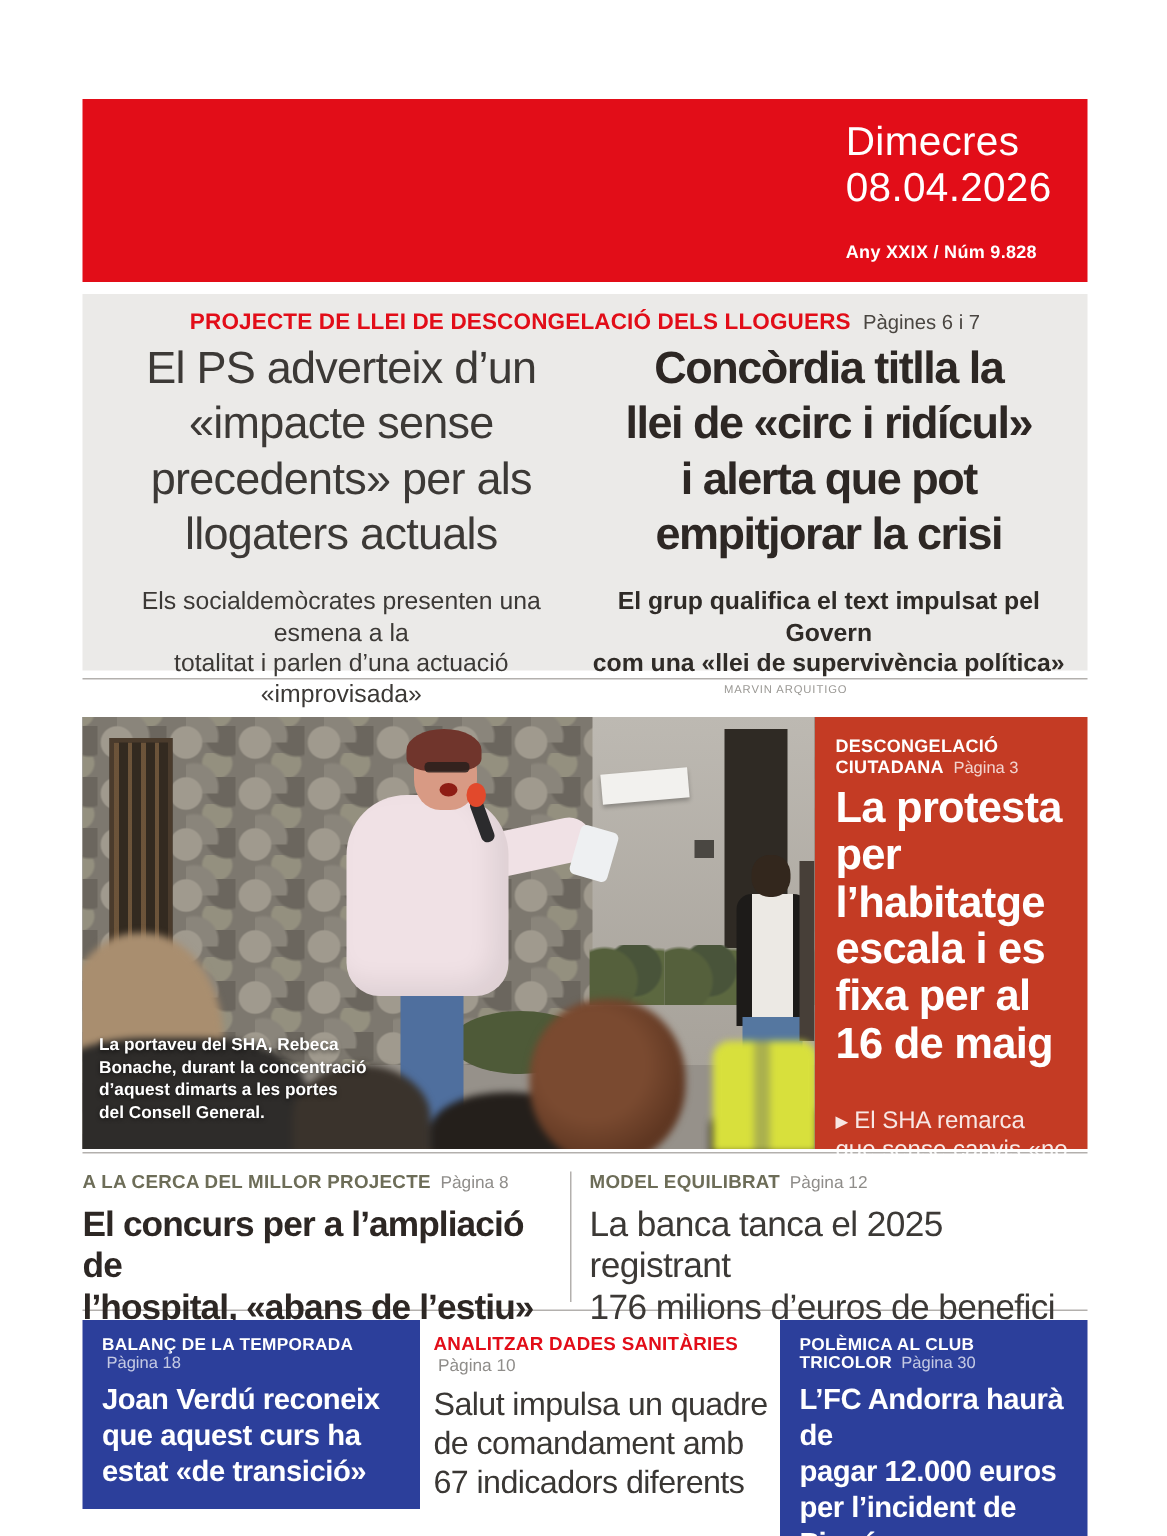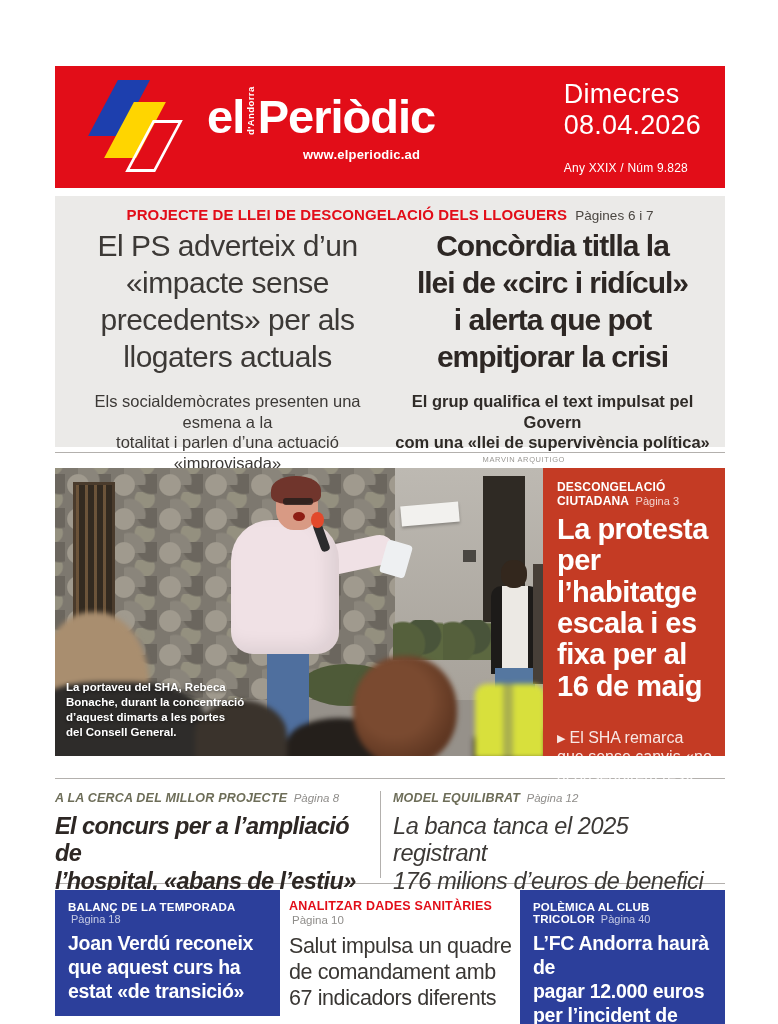--- a/index.html
+++ b/index.html
@@ -22,37 +22,37 @@
   .stripe.blue{left:22px;top:2px;width:32px;height:56px;background:#1d3fae;}
   .stripe.yellow{left:38px;top:24px;width:32px;height:56px;background:#ffd500;}
   .stripe.outline{left:58px;top:42px;width:30px;height:52px;border:3px solid #fff;background:transparent;}
   .logo-text{margin-left:14px;}
   .wordmark{display:flex;align-items:flex-end;font-weight:bold;letter-spacing:-1px;}
   .wm-el,.wm-main{font-size:47px;line-height:0.82;}
   .wm-vert{display:inline-block;writing-mode:vertical-rl;transform:rotate(180deg);font-size:9.5px;font-weight:bold;letter-spacing:.4px;height:42px;line-height:1;margin:0 2px 2px 2px;}
   .logo-url{font-size:13px;font-weight:bold;letter-spacing:.2px;margin:10px 0 0 96px;}
   .date-block{margin-left:auto;text-align:left;font-weight:300;}
   .date-day,.date-num{font-size:27px;line-height:1.14;letter-spacing:.2px;}
-  .date-issue{font-size:12px;margin-top:21px;letter-spacing:.2px;}
+  .date-issue{font-size:12px;margin-top:21px;letter-spacing:.2px;font-weight:bold;}
 
   
   .top-stories{margin-top:8px;background:var(--light-gray-bg,#ebeae8);height:251px;padding:10px 10px 0 10px;}
   .top-kicker{text-align:center;font-size:15px;}
   .top-kicker .tk-label{color:var(--brand-red,#e20d18);font-weight:bold;letter-spacing:.1px;margin-top:21px;}
   .top-kicker .tk-pages{color:#4a4641;font-size:13.5px;margin-left:4px;}
   .top-cols{display:flex;margin-top:5px;}
   .top-col{flex:1 1 0;text-align:center;padding:0 4px;}
   .hl-bold{font-size:30px;line-height:1.23;font-weight:bold;color:var(--headline-dark,#2d2724);letter-spacing:-1px;}
   .hl-light{font-size:30px;line-height:1.23;font-weight:300;color:#3c3936;letter-spacing:-0.5px;}
   .sub-bold{margin-top:15px;font-size:16.5px;line-height:1.27;font-weight:bold;color:#2f2b27;}
   .sub-light{margin-top:15px;font-size:16.5px;line-height:1.27;font-weight:400;color:#3c3936;}
 
   
   .photo-section{margin-top:5px;}
-  .credit-row{border-top:1px solid var(--hairline,#b3b0ad);position:relative;height:16px;}
+  .credit-row{border-top:1px solid var(--hairline,#b3b0ad);position:relative;height:26px;}
   .photo-credit{position:absolute;right:160px;top:2px;font-size:7.5px;letter-spacing:.6px;color:#9a9894;}
   .photo-row{display:flex;height:288px;}
   .photo{position:relative;width:488px;height:288px;overflow:hidden;background:#6e6961;flex:0 0 auto;}
   .stones{position:absolute;inset:0;
     background-color:#7d786f;
     background-image:
       radial-gradient(circle at 50% 50%, #a09a8e 0 36%, rgba(0,0,0,0) 40%),
       radial-gradient(circle at 12% 88%, #8a857b 0 30%, rgba(0,0,0,0) 34%),
       radial-gradient(circle at 88% 16%, #6b665e 0 28%, rgba(0,0,0,0) 32%),
       radial-gradient(circle at 30% 20%, #94907f 0 22%, rgba(0,0,0,0) 26%);
@@ -93,21 +93,21 @@
 
   .red-panel{flex:1 1 auto;background:var(--panel-red,#c43b24);color:#fff;padding:12px 13px 0 14px;}
   .rp-kicker{font-size:12px;}
   .rp-kicker .rk-label{font-weight:bold;letter-spacing:.2px;}
   .rp-kicker .rk-page{color:rgba(255,255,255,.78);font-size:11px;margin-left:3px;}
   .rp-headline{margin-top:6px;font-size:29px;font-weight:bold;line-height:1.08;letter-spacing:-0.5px;}
   .rp-sub{margin-top:26px;font-size:16px;line-height:1.22;color:rgba(255,255,255,.88);}
   .rp-arrow{font-size:11px;margin-right:4px;position:relative;top:-1px;}
 
   
-  .mid-row{display:flex;margin-top:22px;border-top:1px solid var(--hairline,#b3b0ad);padding-top:12px;height:100px;font-style:italic;}
+  .mid-row{display:flex;margin-top:2px;border-top:1px solid var(--hairline,#b3b0ad);padding-top:12px;height:100px;}
   .mid-col{padding-right:14px;}
   .mid-col.left{width:326px;border-right:1px solid var(--hairline,#b3b0ad);}
   .mid-col.right{flex:1;padding-left:12px;padding-right:0;}
   .kicker-line{font-size:12.5px;}
   .kicker-line .k-label{color:var(--kicker-olive,#6d6d58);font-weight:bold;letter-spacing:.2px;}
   .kicker-line .k-label.red{color:var(--brand-red,#e20d18);}
   .kicker-line .k-page{color:var(--pageref-gray,#8f8d8a);font-size:11.5px;margin-left:3px;}
   .mid-hl-bold{margin-top:8px;font-size:23.5px;line-height:1.16;font-weight:bold;color:var(--headline-dark,#2d2724);letter-spacing:-0.6px;}
   .mid-hl-light{margin-top:8px;font-size:23.5px;line-height:1.16;font-weight:300;color:#3c3936;letter-spacing:-0.4px;}
 
@@ -124,35 +124,20 @@
   .bottom-mid{flex:1;padding:9px 6px 0 9px;}
   .bm-headline{margin-top:7px;font-size:21.5px;font-weight:300;line-height:1.2;color:#3a3734;letter-spacing:-0.4px;}
 </style>
 </head>
 <body>
 
 <div class="page">
   <div class="content">
 
     <header class="masthead">
-      <div class="logo">
-        <div class="logo-mark">
-          <span class="stripe blue"></span>
-          <span class="stripe yellow"></span>
-          <span class="stripe outline"></span>
-        </div>
-        <div class="logo-text">
-          <div class="wordmark">
-            <span class="wm-el">el</span>
-            <span class="wm-vert">d'Andorra</span>
-            <span class="wm-main">Periòdic</span>
-          </div>
-          <div class="logo-url">www.elperiodic.ad</div>
-        </div>
-      </div>
       <div class="date-block">
         <div class="date-day">Dimecres</div>
         <div class="date-num">08.04.2026</div>
         <div class="date-issue">Any XXIX / Núm 9.828</div>
       </div>
     </header>
 
     <section class="top-stories">
       <div class="top-kicker">
         <span class="tk-label">PROJECTE DE LLEI DE DESCONGELACIÓ DELS LLOGUERS</span>
@@ -274,21 +259,21 @@
           <span class="k-label red">ANALITZAR DADES SANITÀRIES</span>
           <span class="k-page">Pàgina 10</span>
         </div>
         <h3 class="bm-headline prewrap">Salut impulsa un quadre
 de comandament amb
 67 indicadors diferents</h3>
       </article>
       <article class="blue-box right">
         <div class="bb-kicker">
           <span class="bk-label">POLÈMICA AL CLUB TRICOLOR</span>
-          <span class="bk-page">Pàgina 40</span>
+          <span class="bk-page">Pàgina 30</span>
         </div>
         <h3 class="bb-headline prewrap">L’FC Andorra haurà de
 pagar 12.000 euros
 per l’incident de Piqué</h3>
       </article>
     </section>
 
   </div>
 </div>
 

